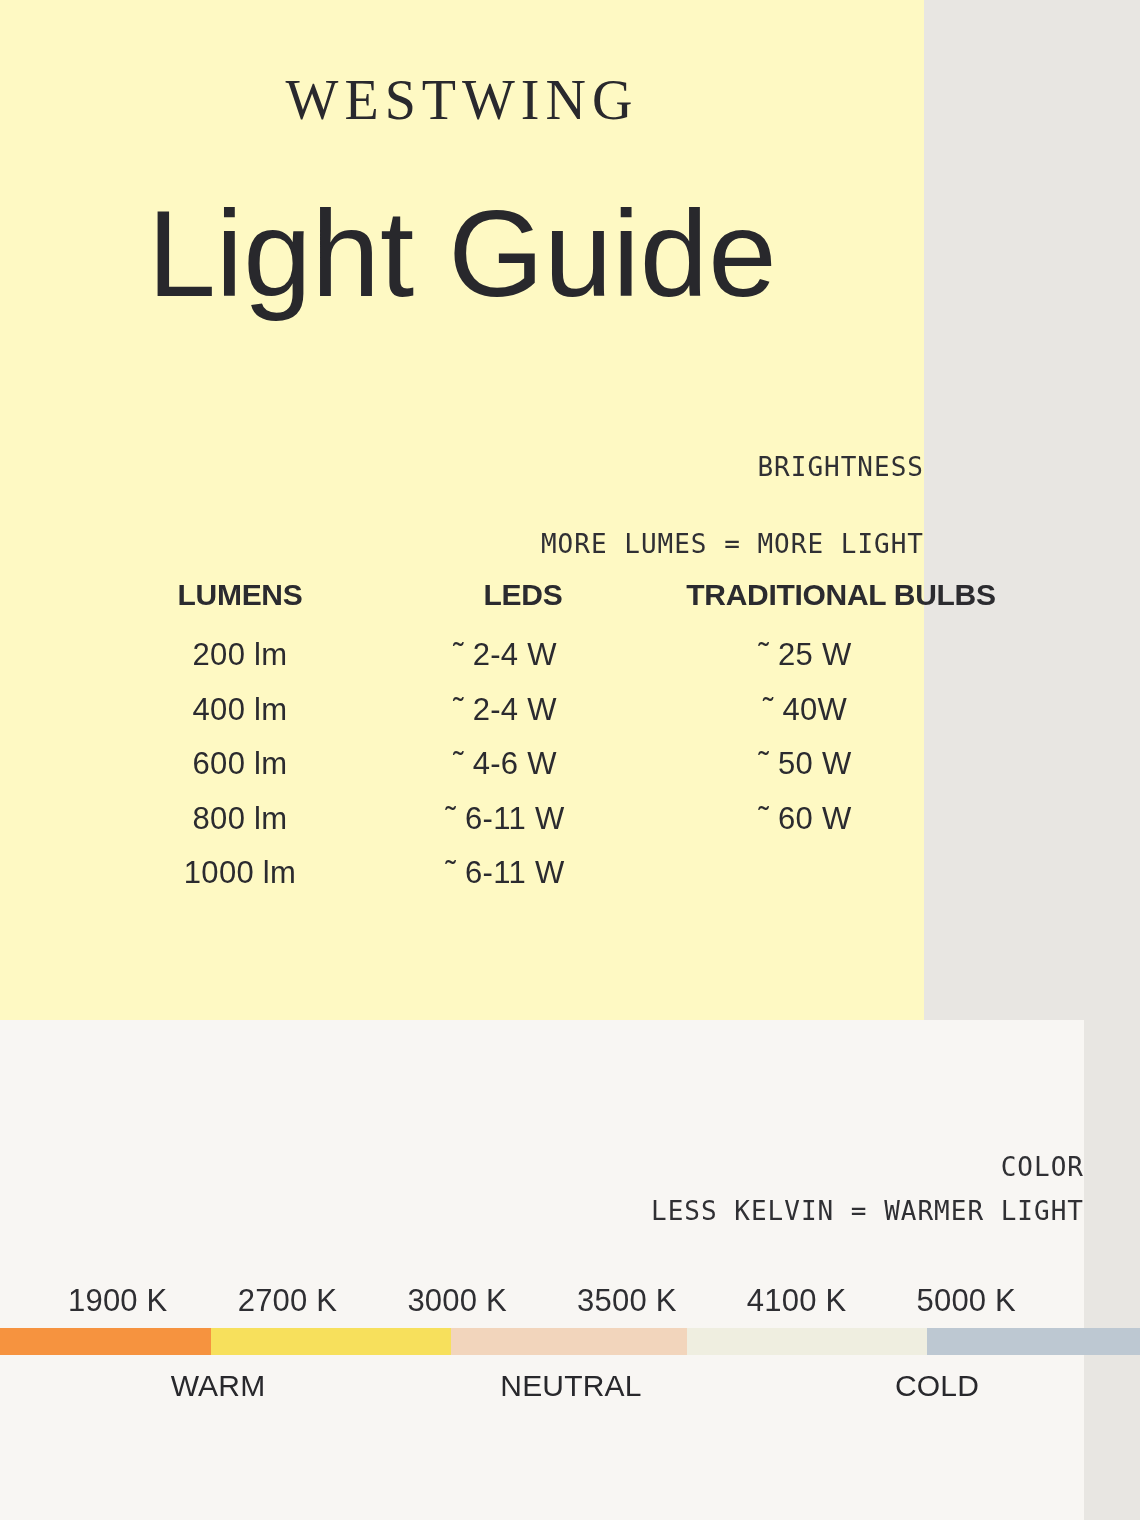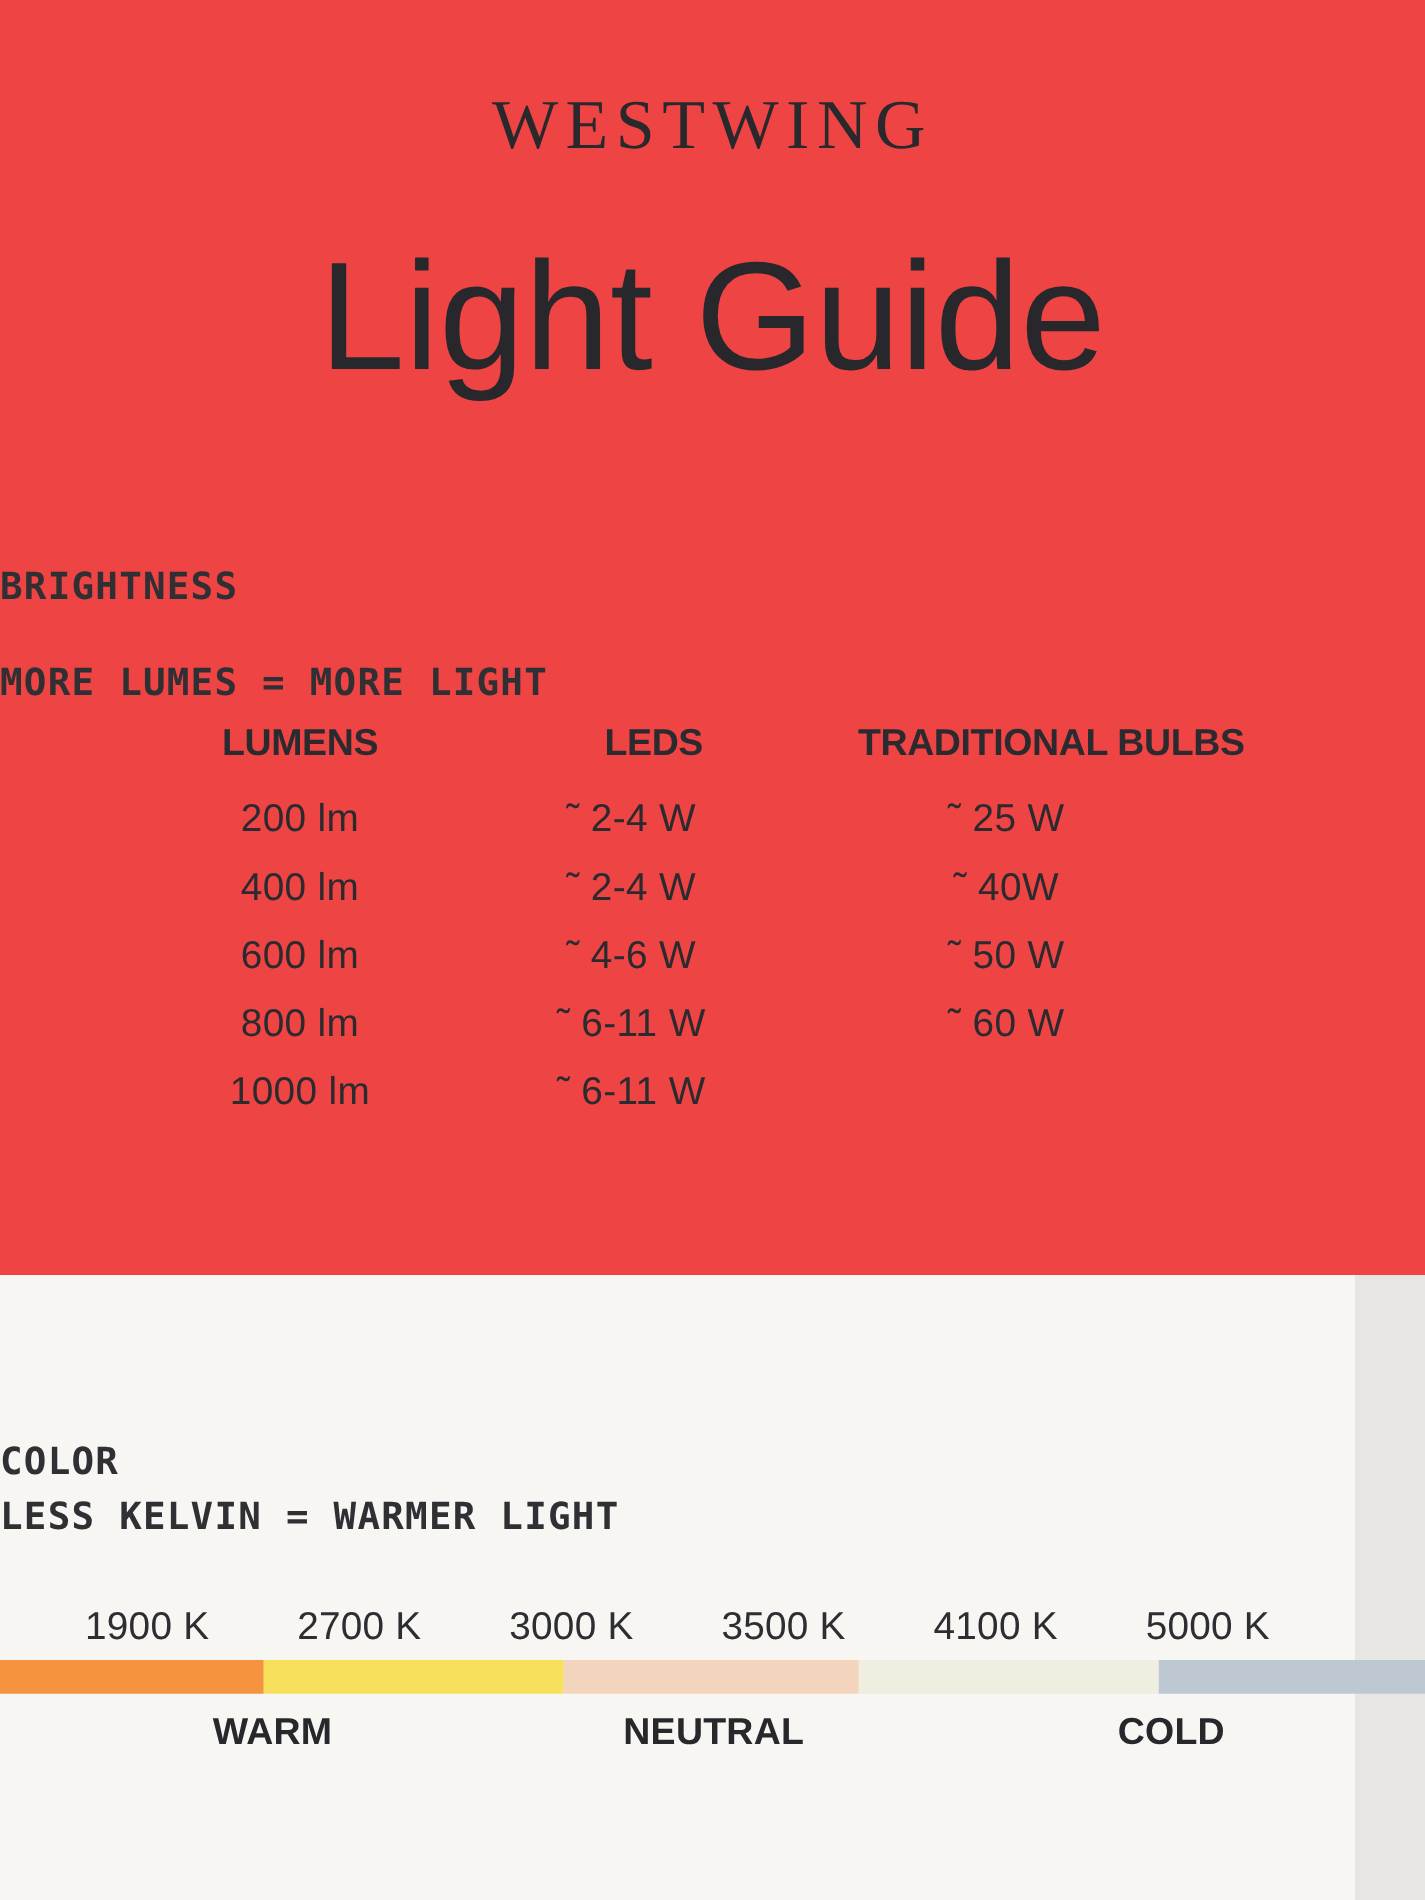--- a/index.html
+++ b/index.html
@@ -9,22 +9,22 @@
     width: 1140px;
     height: 1520px;
     margin: 0 auto;
     overflow: hidden;
     font-family: "Liberation Sans", sans-serif;
     color: #2b2b2f;
   }
   .top-section {
     position: absolute;
     left: 0; top: 0;
-    width: 1140px; height: 1020px;
-    background: #ef4444;
+    width: 924px; height: 1020px;
+    background: #fef9c3;
   }
   .bottom-section {
     position: absolute;
     left: 0; top: 1020px;
     width: 1084px; height: 500px;
     background: #f8f6f3;
   }
   .brand-logo {
     position: absolute;
     top: 68px; left: 0; right: 0;
@@ -41,26 +41,25 @@
     text-align: center;
     font-size: 123px;
     line-height: 1.0;
     font-weight: 400;
     letter-spacing: 0px;
     color: #28282c;
   }
   .mono-heading, .mono-subheading {
     position: absolute;
     left: 0; right: 0;
-    text-align: left;
+    text-align: right;
     font-family: "DejaVu Sans Mono", monospace;
-    font-size: 30px;
+    font-size: 26px;
     letter-spacing: 1px;
     color: #303034;
-    font-weight: bold;
   }
   .brightness-heading { top: 452px; }
   .brightness-subheading { top: 485px; margin-top: 44px; }
   .color-heading { top: 132px; }
   .color-subheading { top: 176px; }
 
   .lumen-grid {
     position: absolute;
     left: 115px;
     display: grid;
@@ -98,21 +97,21 @@
     top: 308px; left: 0;
     width: 1140px; height: 27px;
     display: flex;
   }
   .kelvin-scale-bar > div { height: 100%; }
   .temp-label {
     position: absolute;
     top: 349px;
     transform: translateX(-50%);
     font-size: 30px;
-    font-weight: 700;
+    font-weight: 400;
     letter-spacing: 0.2px;
     white-space: nowrap;
     color: #28282c;
   }
   .temp-0 { left: 218px; }
   .temp-1 { left: 571px; }
   .temp-2 { left: 937px; }
 </style>
 </head>
 <body>

